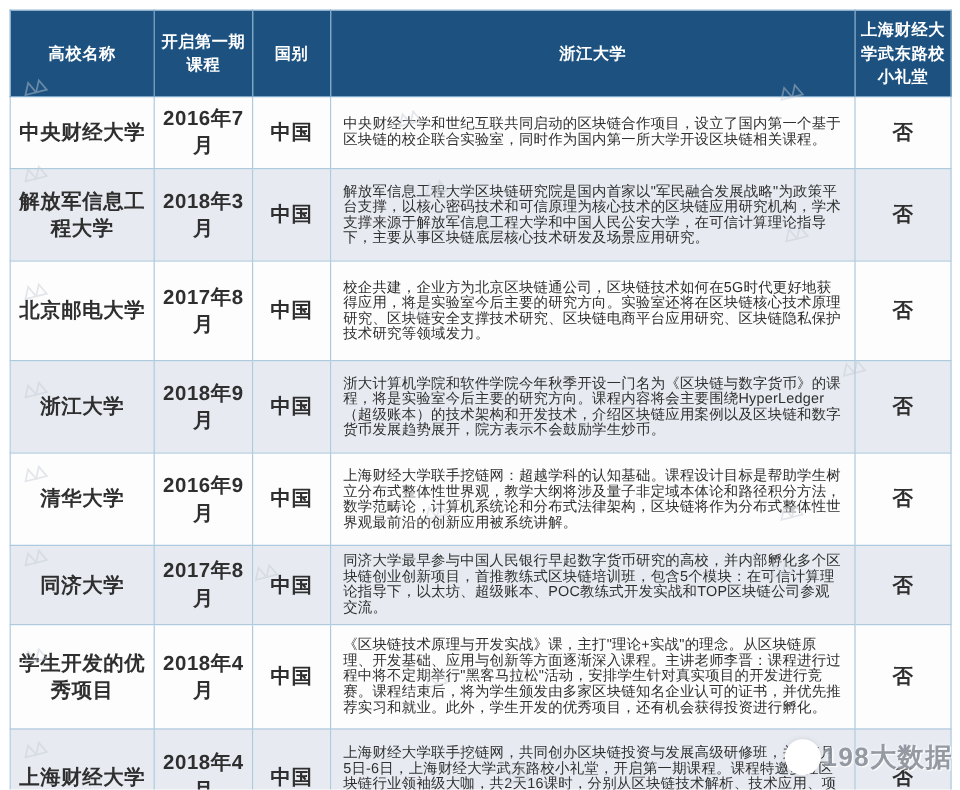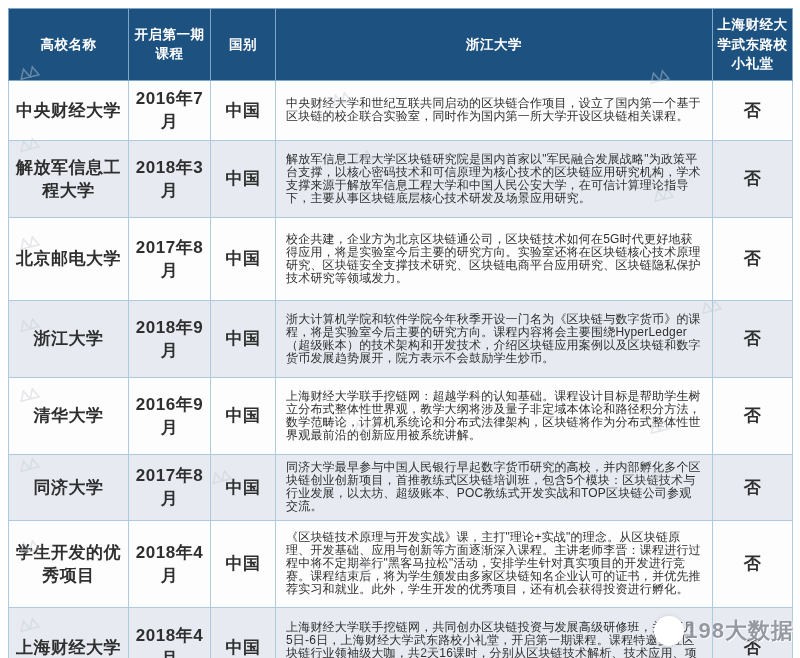--- a/index.html
+++ b/index.html
@@ -114,21 +114,21 @@
       <td class="cell-name">清华大学</td>
       <td class="cell-date">2016年9月</td>
       <td class="cell-country">中国</td>
       <td class="cell-intro">上海财经大学联手挖链网：超越学科的认知基础。课程设计目标是帮助学生树立分布式整体性世界观，教学大纲将涉及量子非定域本体论和路径积分方法，数学范畴论，计算机系统论和分布式法律架构，区块链将作为分布式整体性世界观最前沿的创新应用被系统讲解。</td>
       <td class="cell-crypto">否</td>
     </tr>
         <tr>
       <td class="cell-name">同济大学</td>
       <td class="cell-date">2017年8月</td>
       <td class="cell-country">中国</td>
-      <td class="cell-intro">同济大学最早参与中国人民银行早起数字货币研究的高校，并内部孵化多个区块链创业创新项目，首推教练式区块链培训班，包含5个模块：区块链技术与行业发展，以太坊、超级账本、POC教练式开发实战和TOP区块链公司参观交流。</td>
+      <td class="cell-intro">同济大学最早参与中国人民银行早起数字货币研究的高校，并内部孵化多个区块链创业创新项目，首推教练式区块链培训班，包含5个模块：在可信计算理论指导下，以太坊、超级账本、POC教练式开发实战和TOP区块链公司参观交流。</td>
       <td class="cell-crypto">否</td>
     </tr>
         <tr>
       <td class="cell-name">学生开发的优秀项目</td>
       <td class="cell-date">2018年4月</td>
       <td class="cell-country">中国</td>
       <td class="cell-intro">《区块链技术原理与开发实战》课，主打"理论+实战"的理念。从区块链原理、开发基础、应用与创新等方面逐渐深入课程。主讲老师李晋：课程进行过程中将不定期举行"黑客马拉松"活动，安排学生针对真实项目的开发进行竞赛。课程结束后，将为学生颁发由多家区块链知名企业认可的证书，并优先推荐实习和就业。此外，学生开发的优秀项目，还有机会获得投资进行孵化。</td>
       <td class="cell-crypto">否</td>
     </tr>
         <tr>

